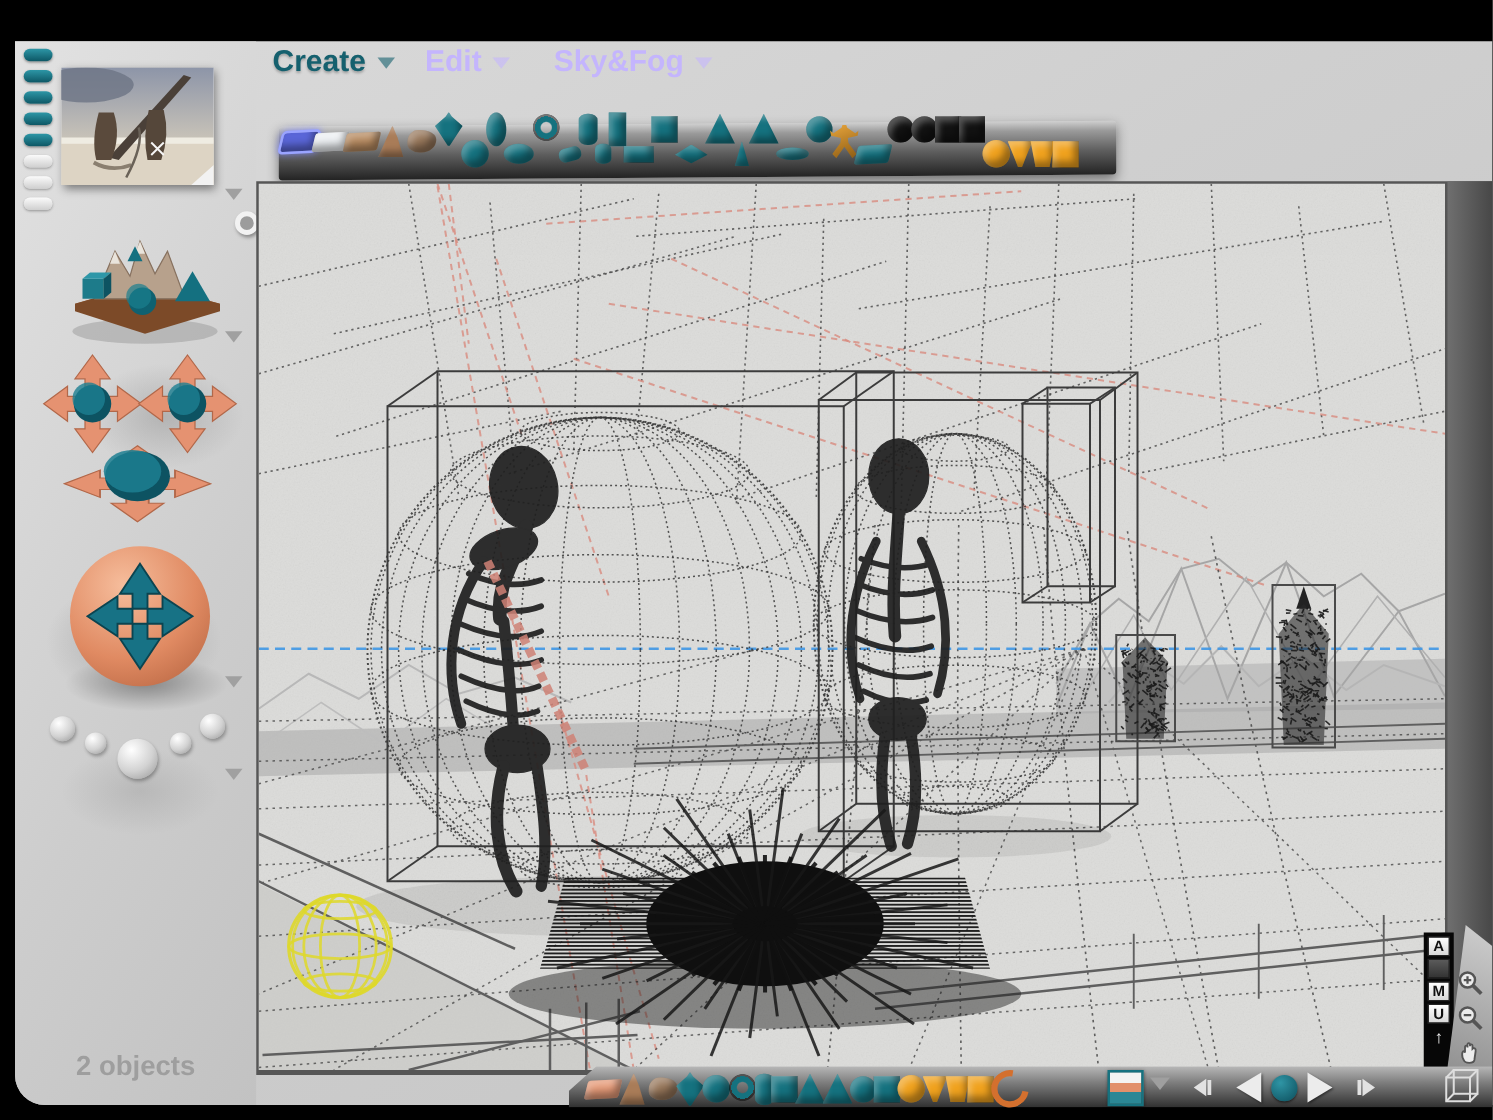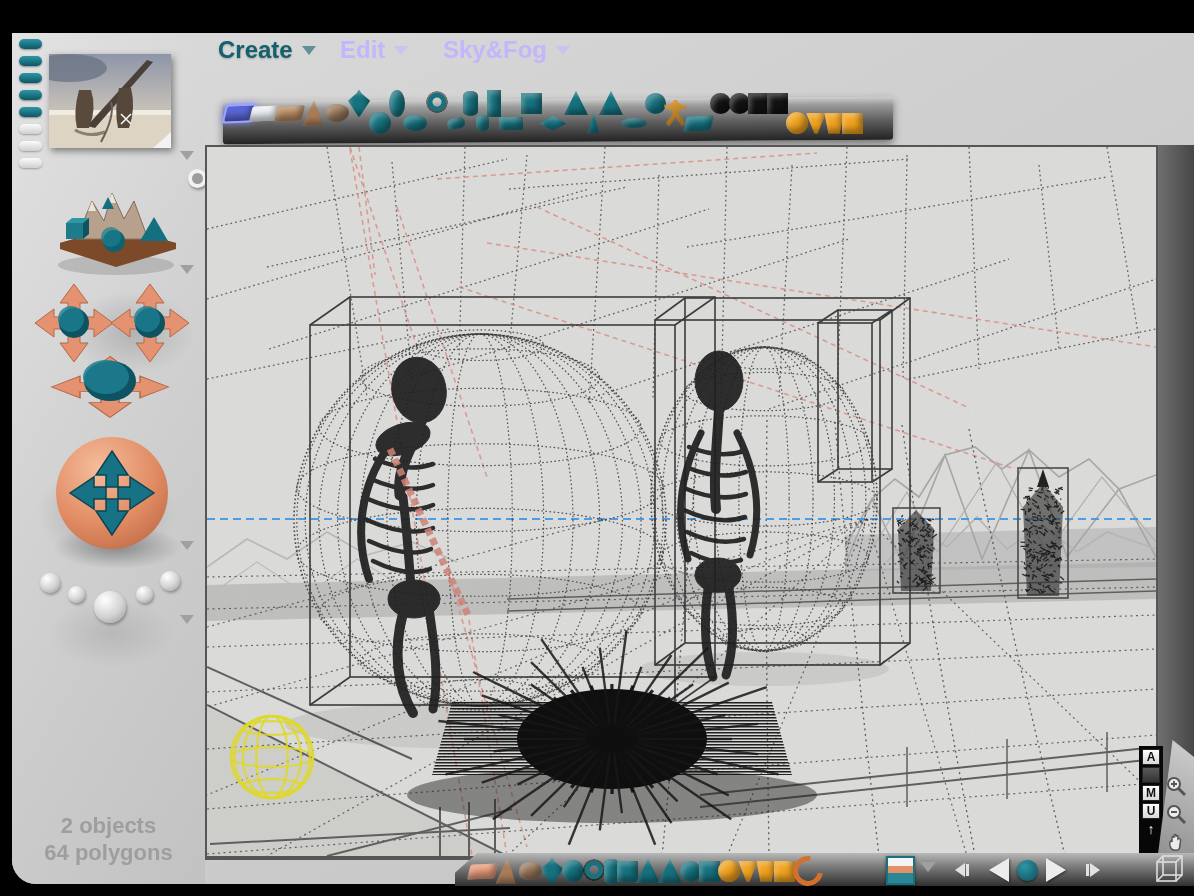--- a/index.html
+++ b/index.html
@@ -286,21 +286,20 @@
   </div>
 
   <div class="memsphere" style="left:28px;top:540px;width:20px;height:20px;"></div>
   <div class="memsphere" style="left:56px;top:553px;width:17px;height:17px;"></div>
   <div class="memsphere" style="left:82px;top:558px;width:32px;height:32px;"></div>
   <div class="memsphere" style="left:124px;top:553px;width:17px;height:17px;"></div>
   <div class="memsphere" style="left:148px;top:538px;width:20px;height:20px;"></div>
 
   <div id="status">
     <div>2 objects</div>
-    <div>64 polygons</div>
   </div>
 </div>
 
 <div id="vframe">
   <div class="rightstrip"></div>
   <div id="scene-wrap">
     <svg id="scene" width="949" height="709" viewBox="0 0 949 709">
       <defs>
         <filter id="grain">
             <feTurbulence type="fractalNoise" baseFrequency="0.8" numOctaves="2"></feTurbulence>

